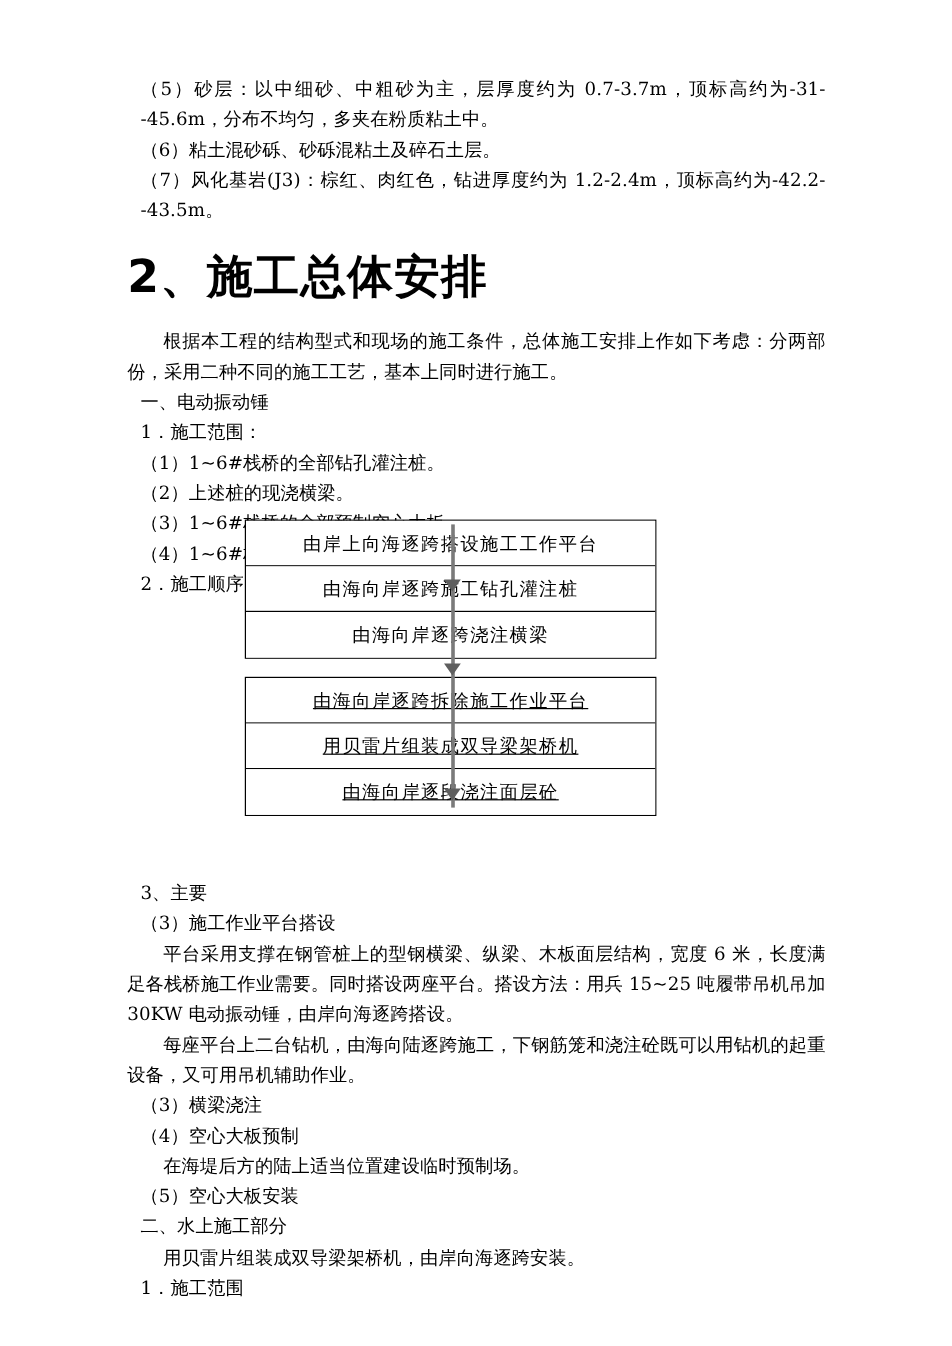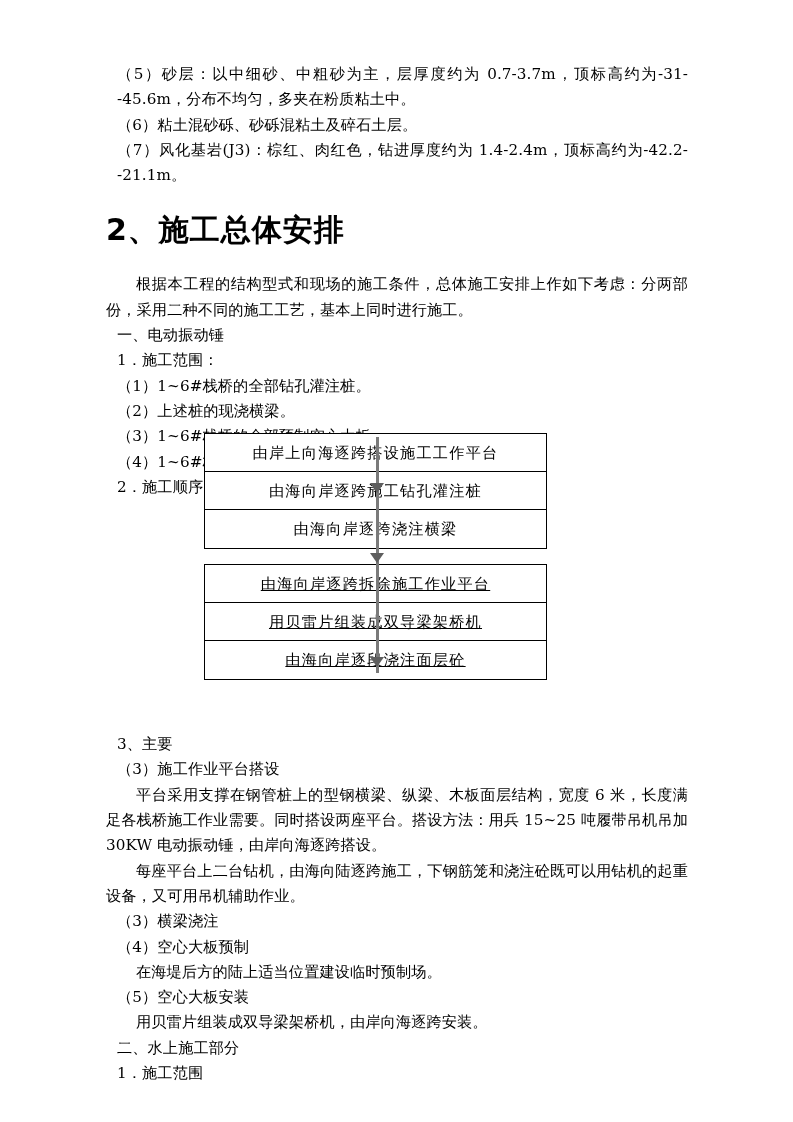--- a/index.html
+++ b/index.html
@@ -35,21 +35,21 @@
     text-align: justify;
     text-justify: inter-character;
     margin: 0;
     letter-spacing: 0.1px;
   }
   .para.ind1 { text-indent: 0; padding-left: 11px; }
   .para.ind2 { text-indent: 30px; }
 
   
   .heading {
-    font-size: 30px;
+    font-size: 38px;
     line-height: 40px;
     font-weight: bold;
     font-family: "DejaVu Sans", "Liberation Sans", sans-serif;
     margin: 22px 0 0 0;
     padding-bottom: 4px;
     letter-spacing: 1px;
   }
 
   .spacer-after-heading { height: 18px; }
 
@@ -113,21 +113,21 @@
 </style>
 </head>
 <body>
 
 <div class="page">
 
   <div class="content">
 
     <p class="para ind1">（5）砂层：以中细砂、中粗砂为主，层厚度约为 0.7-3.7m，顶标高约为-31- -45.6m，分布不均匀，多夹在粉质粘土中。</p>
     <p class="para ind1">（6）粘土混砂砾、砂砾混粘土及碎石土层。</p>
-    <p class="para ind1">（7）风化基岩(J3)：棕红、肉红色，钻进厚度约为 1.4-2.4m，顶标高约为-42.2- -21.1m。</p>
+    <p class="para ind1">（7）风化基岩(J3)：棕红、肉红色，钻进厚度约为 1.2-2.4m，顶标高约为-42.2- -43.5m。</p>
 
     <h1 class="heading">2、施工总体安排</h1>
     <div class="spacer-after-heading"></div>
 
     <p class="para ind2">根据本工程的结构型式和现场的施工条件，总体施工安排上作如下考虑：分两部份，采用二种不同的施工工艺，基本上同时进行施工。</p>
 
     <p class="para ind1">一、电动振动锤</p>
     <p class="para ind1">1．施工范围：</p>
 
     <p class="para ind1">（1）1~6#栈桥的全部钻孔灌注桩。</p>
@@ -145,23 +145,23 @@
     <p class="para ind2">平台采用支撑在钢管桩上的型钢横梁、纵梁、木板面层结构，宽度 6 米，长度满足各栈桥施工作业需要。同时搭设两座平台。搭设方法：用兵 15~25 吨履带吊机吊加 30KW 电动振动锤，由岸向海逐跨搭设。</p>
 
     <p class="para ind2">每座平台上二台钻机，由海向陆逐跨施工，下钢筋笼和浇注砼既可以用钻机的起重设备，又可用吊机辅助作业。</p>
 
     <p class="para ind1">（3）横梁浇注</p>
 
     <p class="para ind1">（4）空心大板预制</p>
     <p class="para ind2">在海堤后方的陆上适当位置建设临时预制场。</p>
 
     <p class="para ind1">（5）空心大板安装</p>
+    <p class="para ind1">二、水上施工部分</p>
+
     <p class="para ind2">用贝雷片组装成双导梁架桥机，由岸向海逐跨安装。</p>
-
-    <p class="para ind1">二、水上施工部分</p>
     <p class="para ind1">1．施工范围</p>
 
   </div>
 
   <div class="flowchart-wrap">
 
     <div class="fc-group g1">
       <div class="fc-row">由岸上向海逐跨搭设施工工作平台</div>
       <div class="fc-row">由海向岸逐跨施工钻孔灌注桩</div>
       <div class="fc-row">由海向岸逐跨浇注横梁</div>

